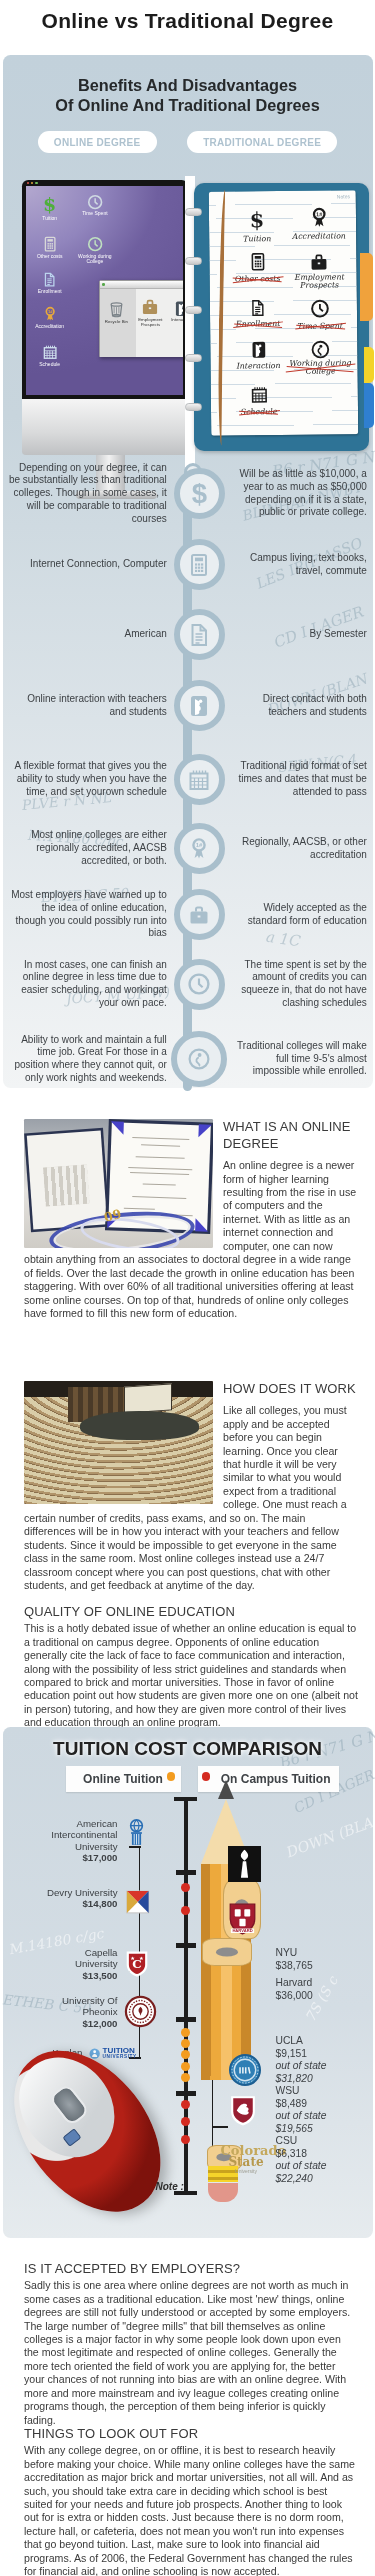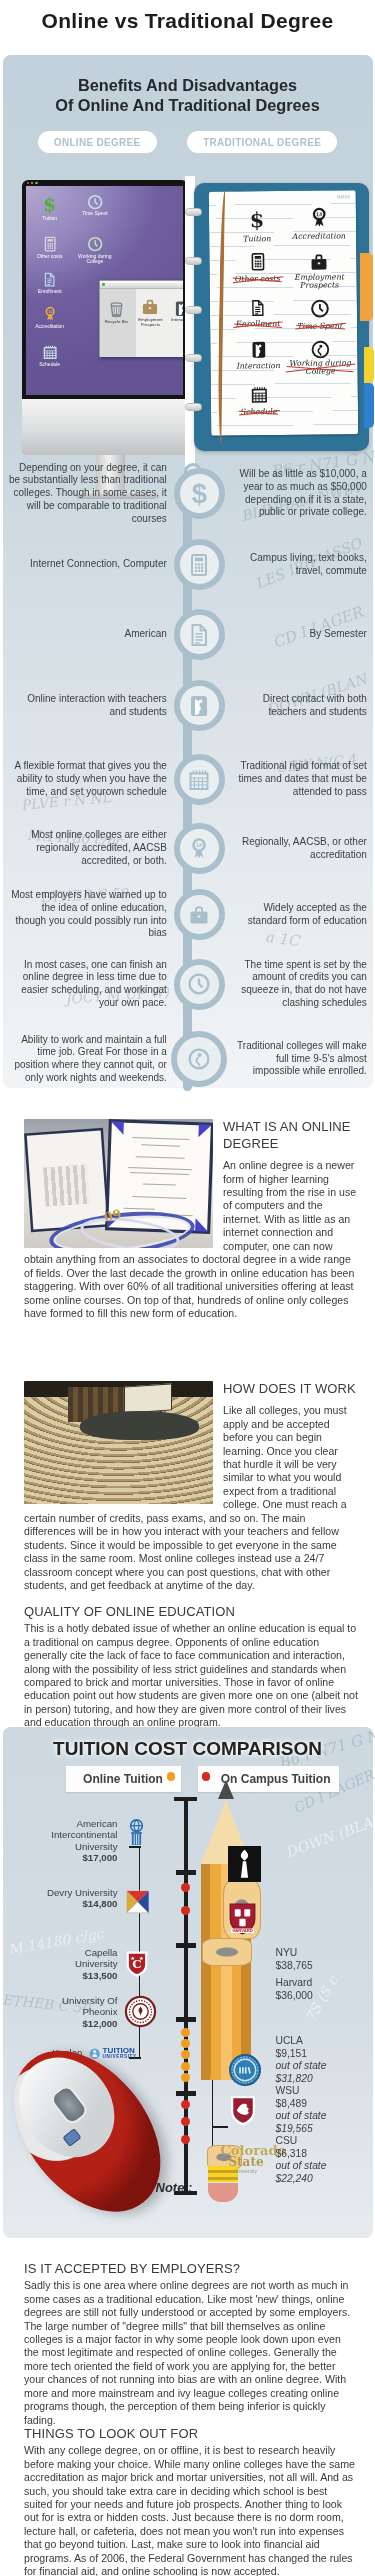--- a/index.html
+++ b/index.html
@@ -156,21 +156,21 @@
   .csch-lab .opr{font-weight:normal;}
   .csch-lab .oos{font-style:italic;}
   .csu-logo{position:absolute;font-family:"DejaVu Serif",serif;font-weight:bold;color:#c4a85c;
             text-align:center;line-height:.95;}
   .csu-logo .l1{font-size:13px;}.csu-logo .l2{font-size:12px;color:#b7994e;}
   .csu-logo .l3{font-size:5px;color:#9d9d91;font-family:"Liberation Sans",sans-serif;font-weight:normal;}
   .kaplan{display:flex;align-items:center;gap:2.5px;}
   .kaplan .ktx{color:#1b4ea3;font-weight:bold;font-size:8.1px;line-height:1;}
   .kaplan .ktx small{display:block;font-size:4.7px;letter-spacing:0.6px;color:#1b4ea3;}
   .note{position:absolute;left:153px;top:453px;width:206px;font-size:10.6px;color:#2e2e2e;}
-  .note b{font-style:italic;font-size:13px;}
+  .note b{font-style:italic;font-size:10px;}
   .note .nb{font-style:italic;line-height:1.25;}
   
   .mouse{position:absolute;left:27.5px;top:313px;width:119px;height:188px;transform:rotate(-38deg);}
   .mbody{position:absolute;left:0;top:0;width:119px;height:181px;border-radius:59px/91px;
          background:radial-gradient(80% 60% at 35% 30%,#e8e8e8 0 45%,#b32016 46% 72%,#7e120c 100%);
          box-shadow:3.8px 6.3px 11.3px rgba(0,0,0,.25);}
   .mtop{position:absolute;left:13.8px;top:6.3px;width:88px;height:106px;border-radius:44px/53px;
         background:linear-gradient(160deg,#fdfdfd,#cfd3d6 70%);}
   .mwheel{position:absolute;left:49px;top:40px;width:21px;height:33px;border-radius:10px;
           background:radial-gradient(#9aa2a8,#5d666d);border:2.5px solid #e8eaec;}

